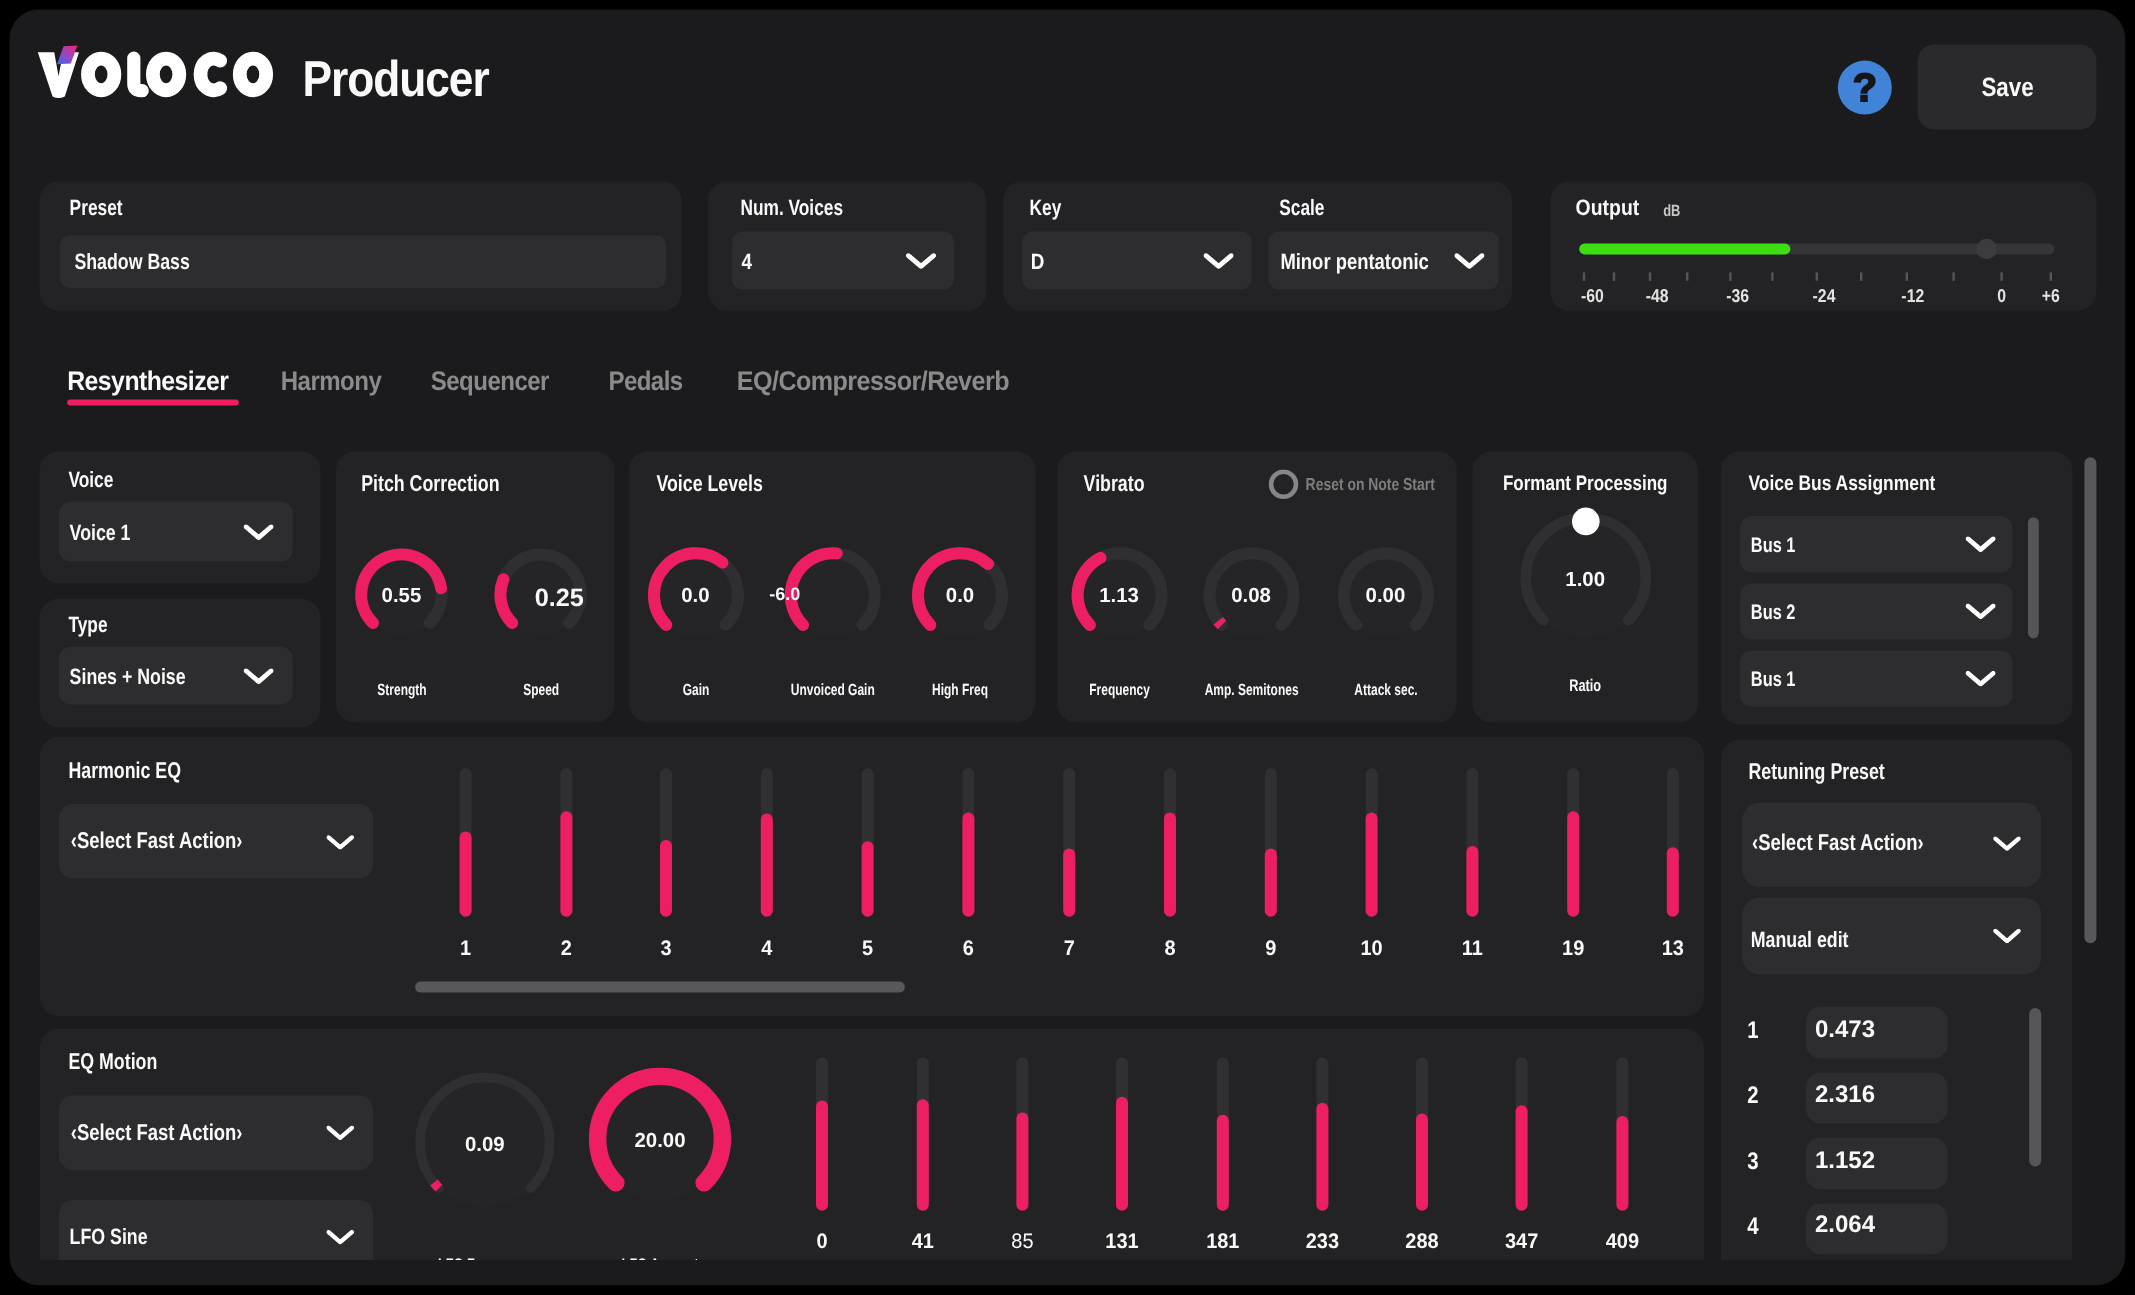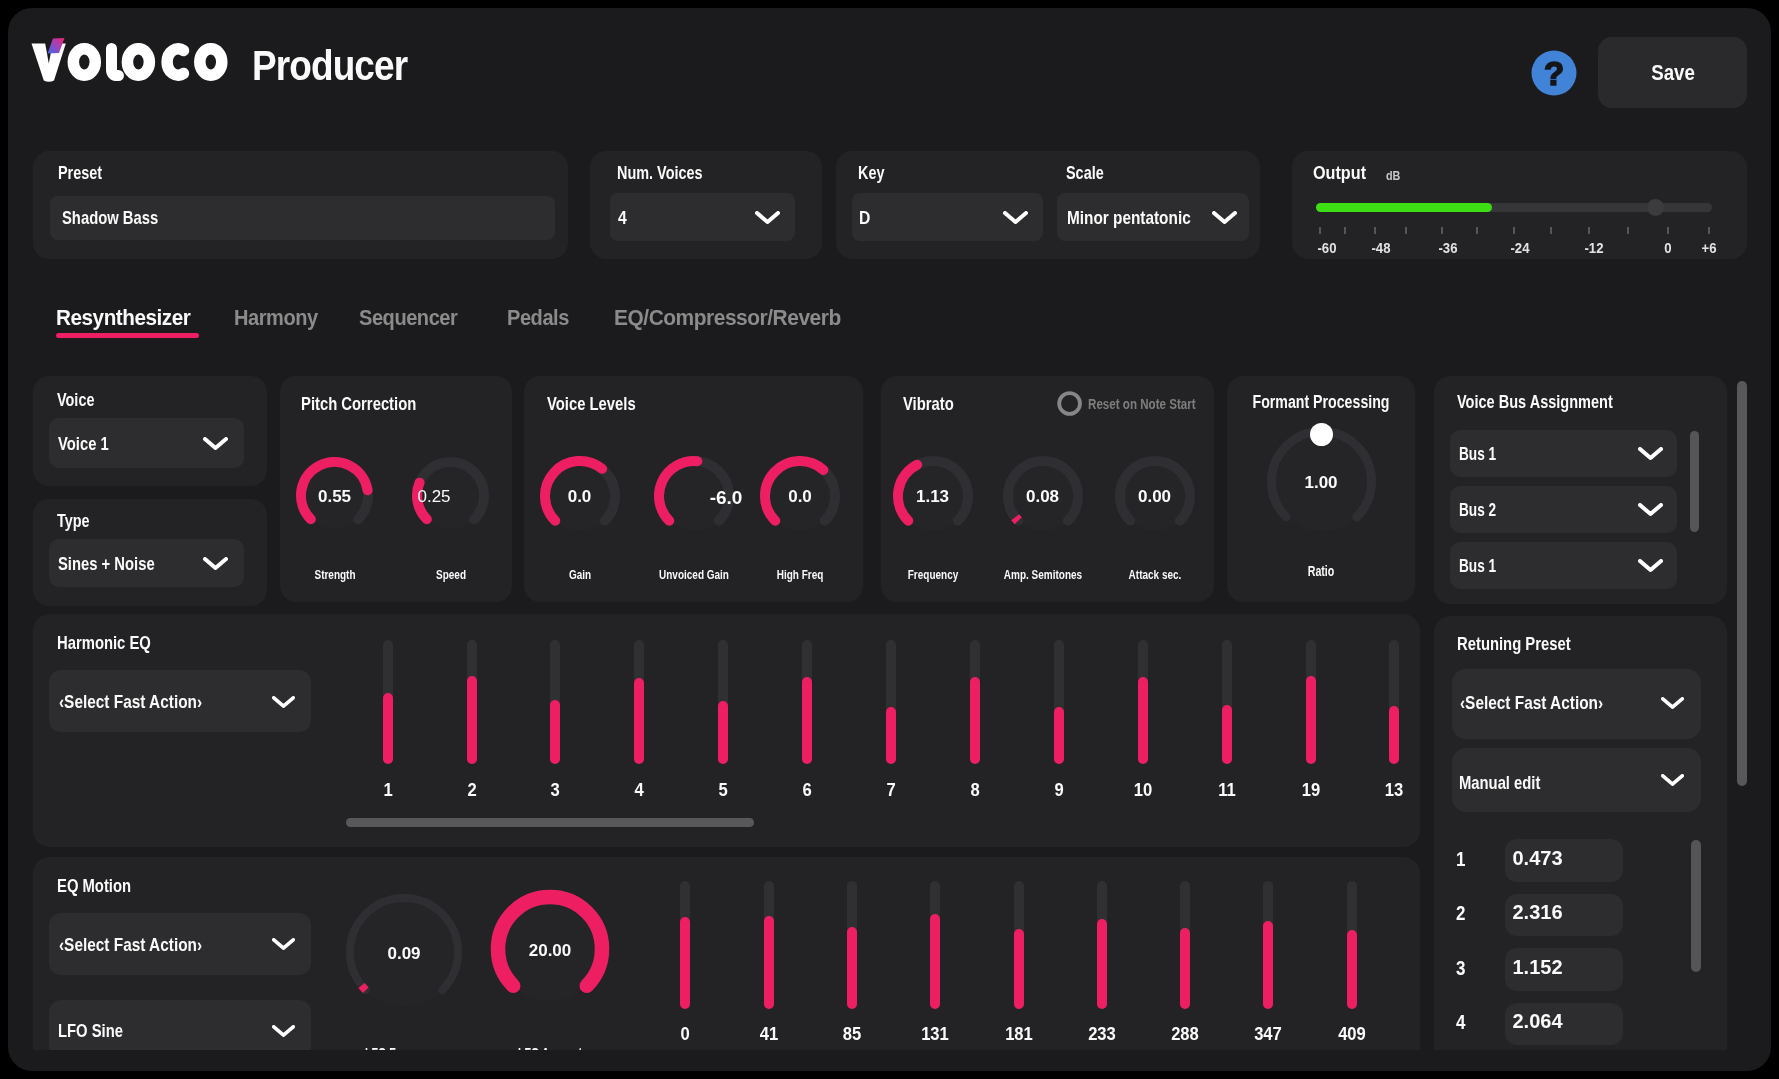--- a/index.html
+++ b/index.html
@@ -110,37 +110,37 @@
     <path d="M18.81 66.19 A33.5 33.5 0 1 1 66.19 66.19" fill="none" stroke="#2f2f33" stroke-width="10" stroke-linecap="round"></path>
     <path d="M18.81 66.19 A33.5 33.5 0 1 1 75.59 37.26" fill="none" stroke="#ed1e62" stroke-width="10" stroke-linecap="round"></path>
   </svg>
 <div class="t" style="font-size:17px;color:#fafafa;font-weight:bold;letter-spacing:0;line-height:1;left:334.5px;top:488.38px;transform:translateX(-50%) scaleX(1.0);transform-origin:center top;white-space:nowrap;">0.55</div>
 <div class="t" style="font-size:13.5px;color:#fafafa;font-weight:bold;letter-spacing:0;line-height:1;left:334.5px;top:568px;transform:translateX(-50%) scaleX(0.74);transform-origin:center top;white-space:nowrap;">Strength</div>
 <svg style="position:absolute;left:408px;top:453px" width="85" height="85" viewBox="0 0 85 85">
     <circle cx="42.5" cy="42.5" r="33.5" fill="#252528"></circle>
     <path d="M18.81 66.19 A33.5 33.5 0 1 1 66.19 66.19" fill="none" stroke="#2f2f33" stroke-width="10" stroke-linecap="round"></path>
     <path d="M18.81 66.19 A33.5 33.5 0 0 1 11.55 29.68" fill="none" stroke="#ed1e62" stroke-width="10" stroke-linecap="round"></path>
   </svg>
-<div class="t" style="font-size:17px;color:#fafafa;font-weight:normal;letter-spacing:0;line-height:1;left:434px;top:488.38px;transform:translateX(-50%) scaleX(1.0);transform-origin:center top;white-space:nowrap;">0.25</div>
+<div class="t" style="font-size:21px;color:#fafafa;font-weight:bold;letter-spacing:0;line-height:1;left:466px;top:488.38px;transform:translateX(-50%) scaleX(1.0);transform-origin:center top;white-space:nowrap;">0.25</div>
 <div class="t" style="font-size:13.5px;color:#fafafa;font-weight:bold;letter-spacing:0;line-height:1;left:450.5px;top:568px;transform:translateX(-50%) scaleX(0.74);transform-origin:center top;white-space:nowrap;">Speed</div>
 <div class="panel" style="left:524px;top:376px;width:339px;height:226px;"></div>
 <div class="t" style="font-size:19px;color:#fafafa;font-weight:bold;letter-spacing:0;line-height:1;left:547px;top:394px;transform:scaleX(0.78);transform-origin:left top;">Voice Levels</div>
 <svg style="position:absolute;left:535.5px;top:451.5px" width="88" height="88" viewBox="0 0 88 88">
     <circle cx="44.0" cy="44.0" r="35" fill="#252528"></circle>
     <path d="M19.25 68.75 A35 35 0 1 1 68.75 68.75" fill="none" stroke="#2f2f33" stroke-width="10" stroke-linecap="round"></path>
     <path d="M19.25 68.75 A35 35 0 0 1 66.10 16.86" fill="none" stroke="#ed1e62" stroke-width="10" stroke-linecap="round"></path>
   </svg>
 <div class="t" style="font-size:17px;color:#fafafa;font-weight:bold;letter-spacing:0;line-height:1;left:579.5px;top:488.38px;transform:translateX(-50%) scaleX(1.0);transform-origin:center top;white-space:nowrap;">0.0</div>
 <div class="t" style="font-size:13.5px;color:#fafafa;font-weight:bold;letter-spacing:0;line-height:1;left:579.5px;top:568px;transform:translateX(-50%) scaleX(0.74);transform-origin:center top;white-space:nowrap;">Gain</div>
 <svg style="position:absolute;left:649.5px;top:451.5px" width="88" height="88" viewBox="0 0 88 88">
     <circle cx="44.0" cy="44.0" r="35" fill="#252528"></circle>
     <path d="M19.25 68.75 A35 35 0 1 1 68.75 68.75" fill="none" stroke="#2f2f33" stroke-width="10" stroke-linecap="round"></path>
     <path d="M19.25 68.75 A35 35 0 0 1 47.29 9.16" fill="none" stroke="#ed1e62" stroke-width="10" stroke-linecap="round"></path>
   </svg>
-<div class="t" style="font-size:19px;color:#fafafa;font-weight:bold;letter-spacing:0;line-height:1;left:726px;top:488.38px;transform:translateX(-50%) scaleX(1.0);transform-origin:center top;white-space:nowrap;">-6.0</div>
+<div class="t" style="font-size:15px;color:#fafafa;font-weight:bold;letter-spacing:0;line-height:1;left:654px;top:488.38px;transform:translateX(-50%) scaleX(1.0);transform-origin:center top;white-space:nowrap;">-6.0</div>
 <div class="t" style="font-size:13.5px;color:#fafafa;font-weight:bold;letter-spacing:0;line-height:1;left:693.5px;top:568px;transform:translateX(-50%) scaleX(0.74);transform-origin:center top;white-space:nowrap;">Unvoiced Gain</div>
 <svg style="position:absolute;left:756px;top:451.5px" width="88" height="88" viewBox="0 0 88 88">
     <circle cx="44.0" cy="44.0" r="35" fill="#252528"></circle>
     <path d="M19.25 68.75 A35 35 0 1 1 68.75 68.75" fill="none" stroke="#2f2f33" stroke-width="10" stroke-linecap="round"></path>
     <path d="M19.25 68.75 A35 35 0 0 1 67.35 17.93" fill="none" stroke="#ed1e62" stroke-width="10" stroke-linecap="round"></path>
   </svg>
 <div class="t" style="font-size:17px;color:#fafafa;font-weight:bold;letter-spacing:0;line-height:1;left:800px;top:488.38px;transform:translateX(-50%) scaleX(1.0);transform-origin:center top;white-space:nowrap;">0.0</div>
 <div class="t" style="font-size:13.5px;color:#fafafa;font-weight:bold;letter-spacing:0;line-height:1;left:800px;top:568px;transform:translateX(-50%) scaleX(0.74);transform-origin:center top;white-space:nowrap;">High Freq</div>
 <div class="panel" style="left:881px;top:376px;width:333px;height:226px;"></div>
 <div class="t" style="font-size:19px;color:#fafafa;font-weight:bold;letter-spacing:0;line-height:1;left:903px;top:394px;transform:scaleX(0.78);transform-origin:left top;">Vibrato</div>
@@ -304,21 +304,21 @@
 <div class="t" style="font-size:17px;color:#fafafa;font-weight:bold;letter-spacing:0;line-height:1;left:550px;top:941.88px;transform:translateX(-50%) scaleX(1.0);transform-origin:center top;white-space:nowrap;">20.00</div>
 <div class="t" style="font-size:14px;color:#fafafa;font-weight:bold;letter-spacing:0;line-height:1;left:550px;top:1046px;transform:translateX(-50%) scaleX(0.76);transform-origin:center top;white-space:nowrap;">LFO Amount</div>
 <div style="position:absolute;left:680.3px;top:881px;width:10px;height:128px;border-radius:5.0px;background:#303032;"></div>
 <div style="position:absolute;left:680.3px;top:917px;width:10px;height:92px;border-radius:5.0px;background:#ed1e62;"></div>
 <div class="t" style="font-size:17.5px;color:#fafafa;font-weight:bold;letter-spacing:0;line-height:1;left:685.3px;top:1026px;transform:translateX(-50%) scaleX(0.95);transform-origin:center top;white-space:nowrap;">0</div>
 <div style="position:absolute;left:763.5999999999999px;top:881px;width:10px;height:128px;border-radius:5.0px;background:#303032;"></div>
 <div style="position:absolute;left:763.5999999999999px;top:916px;width:10px;height:93px;border-radius:5.0px;background:#ed1e62;"></div>
 <div class="t" style="font-size:17.5px;color:#fafafa;font-weight:bold;letter-spacing:0;line-height:1;left:768.5999999999999px;top:1026px;transform:translateX(-50%) scaleX(0.95);transform-origin:center top;white-space:nowrap;">41</div>
 <div style="position:absolute;left:846.9px;top:881px;width:10px;height:128px;border-radius:5.0px;background:#303032;"></div>
 <div style="position:absolute;left:846.9px;top:927px;width:10px;height:82px;border-radius:5.0px;background:#ed1e62;"></div>
-<div class="t" style="font-size:17.5px;color:#fafafa;font-weight:bold;letter-spacing:0;line-height:1;left:851.9px;top:1026px;transform:translateX(-50%) scaleX(0.95);transform-origin:center top;white-space:nowrap;">85</div>
+<div class="t" style="font-size:17.5px;color:#fafafa;font-weight:normal;letter-spacing:0;line-height:1;left:851.9px;top:1026px;transform:translateX(-50%) scaleX(0.95);transform-origin:center top;white-space:nowrap;">85</div>
 <div style="position:absolute;left:930.1999999999999px;top:881px;width:10px;height:128px;border-radius:5.0px;background:#303032;"></div>
 <div style="position:absolute;left:930.1999999999999px;top:914px;width:10px;height:95px;border-radius:5.0px;background:#ed1e62;"></div>
 <div class="t" style="font-size:17.5px;color:#fafafa;font-weight:bold;letter-spacing:0;line-height:1;left:935.1999999999999px;top:1026px;transform:translateX(-50%) scaleX(0.95);transform-origin:center top;white-space:nowrap;">131</div>
 <div style="position:absolute;left:1013.5px;top:881px;width:10px;height:128px;border-radius:5.0px;background:#303032;"></div>
 <div style="position:absolute;left:1013.5px;top:929px;width:10px;height:80px;border-radius:5.0px;background:#ed1e62;"></div>
 <div class="t" style="font-size:17.5px;color:#fafafa;font-weight:bold;letter-spacing:0;line-height:1;left:1018.5px;top:1026px;transform:translateX(-50%) scaleX(0.95);transform-origin:center top;white-space:nowrap;">181</div>
 <div style="position:absolute;left:1096.8px;top:881px;width:10px;height:128px;border-radius:5.0px;background:#303032;"></div>
 <div style="position:absolute;left:1096.8px;top:919px;width:10px;height:90px;border-radius:5.0px;background:#ed1e62;"></div>
 <div class="t" style="font-size:17.5px;color:#fafafa;font-weight:bold;letter-spacing:0;line-height:1;left:1101.8px;top:1026px;transform:translateX(-50%) scaleX(0.95);transform-origin:center top;white-space:nowrap;">233</div>
 <div style="position:absolute;left:1180.1px;top:881px;width:10px;height:128px;border-radius:5.0px;background:#303032;"></div>

